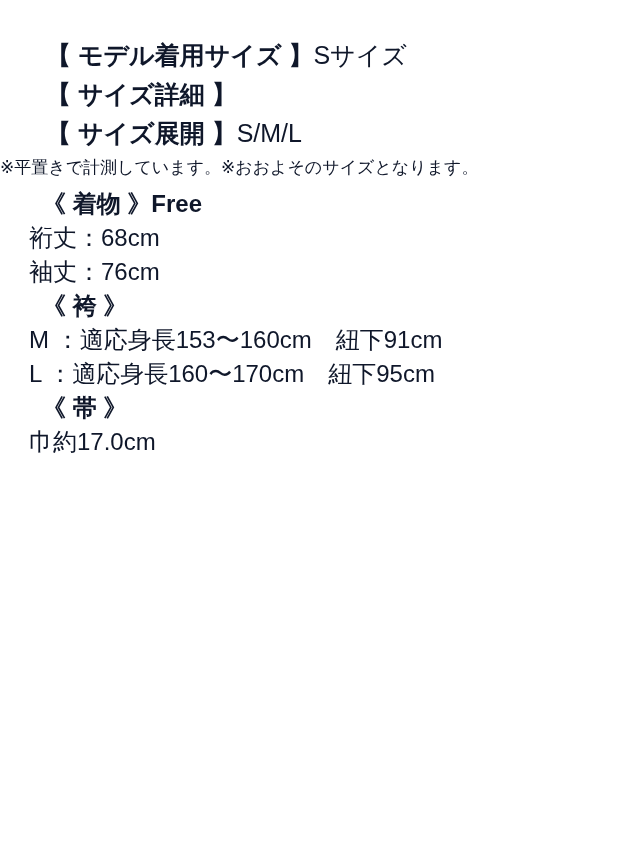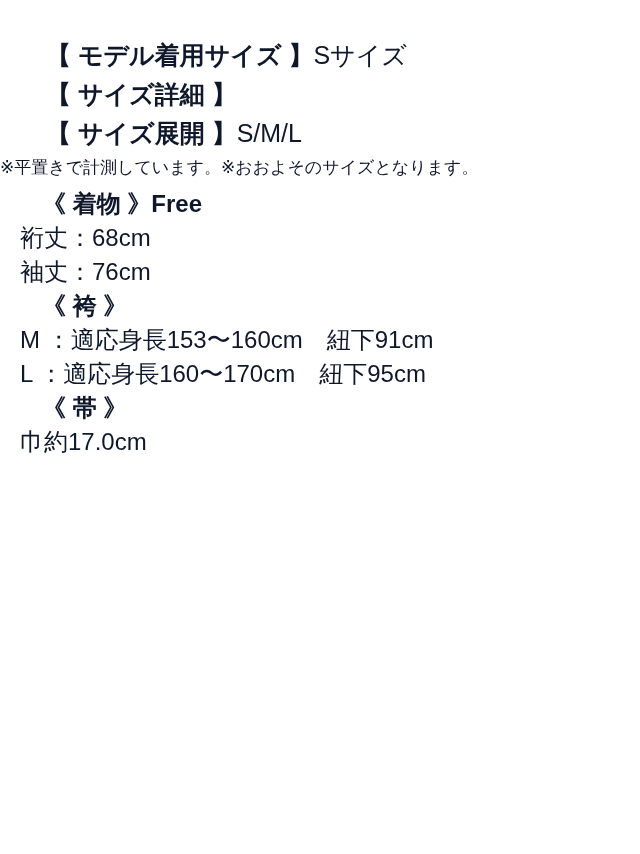--- a/index.html
+++ b/index.html
@@ -24,21 +24,21 @@
   .heading-line .value { font-weight: 400; }
   .note-line {
     font-size: 17px;
     line-height: 30px;
     white-space: nowrap;
   }
   .body-block { margin-top: 4px; }
   .body-line {
     font-size: 24px;
     line-height: 34px;
-    padding-left: 20px;
+    padding-left: 29px;
     white-space: nowrap;
     font-weight: 400;
   }
   .section-line { padding-left: 42px; }
   .bold { font-weight: 700; }
 </style>
 </head>
 <body>
 
 <div class="page">

